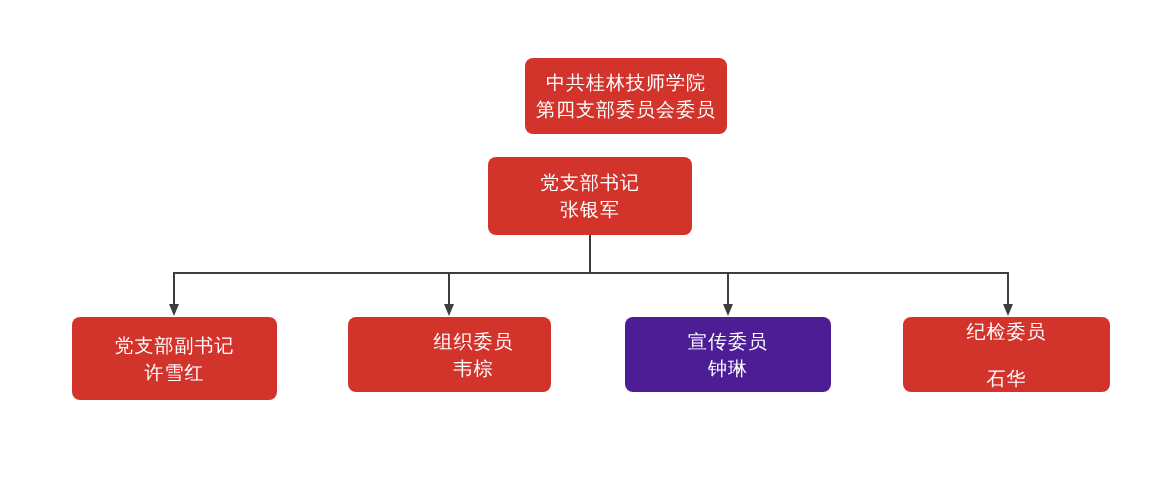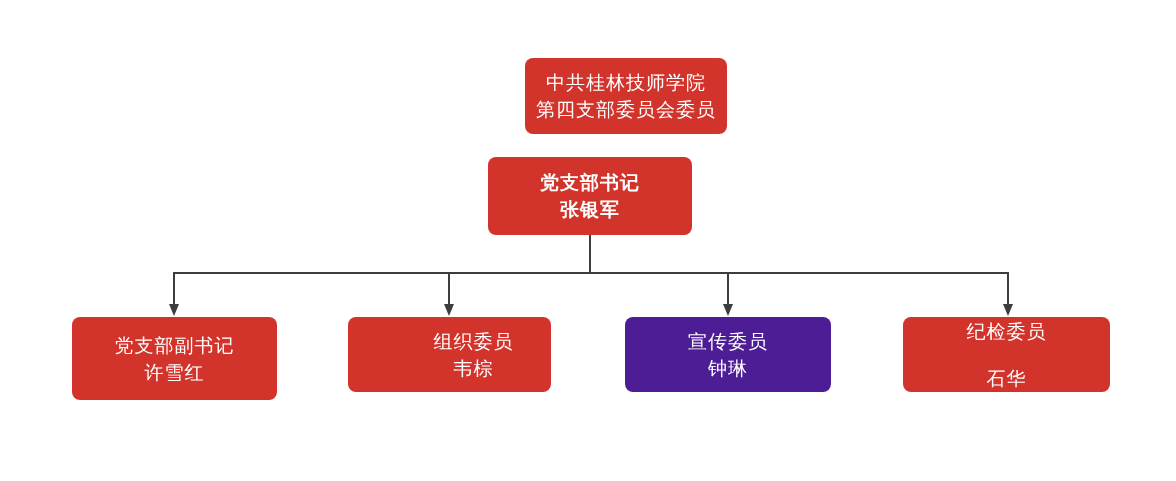--- a/index.html
+++ b/index.html
@@ -69,21 +69,21 @@
       <polygon points="723,304 733,304 728,316"></polygon>
       <polygon points="1003,304 1013,304 1008,316"></polygon>
     </g>
   </svg>
 
   <div class="node node-root" style="background: rgb(210, 52, 44); color: rgb(255, 255, 255);">
     <div class="line">中共桂林技师学院</div>
     <div class="line">第四支部委员会委员</div>
   </div>
 
-  <div class="node node-secretary" style="background: rgb(210, 52, 44); color: rgb(255, 255, 255); font-weight: bold;">
+  <div class="node node-secretary" style="background: rgb(210, 52, 44); color: rgb(255, 255, 255);">
     <div class="line">党支部书记</div>
     <div class="line">张银军</div>
   </div>
 
   <div class="node node-member-0" style="background: rgb(210, 52, 44); color: rgb(255, 255, 255);">
     <div class="line">党支部副书记</div>
     <div class="line">许雪红</div>
   </div>
 
   <div class="node node-member-1" style="background: rgb(210, 52, 44); color: rgb(255, 255, 255);">

